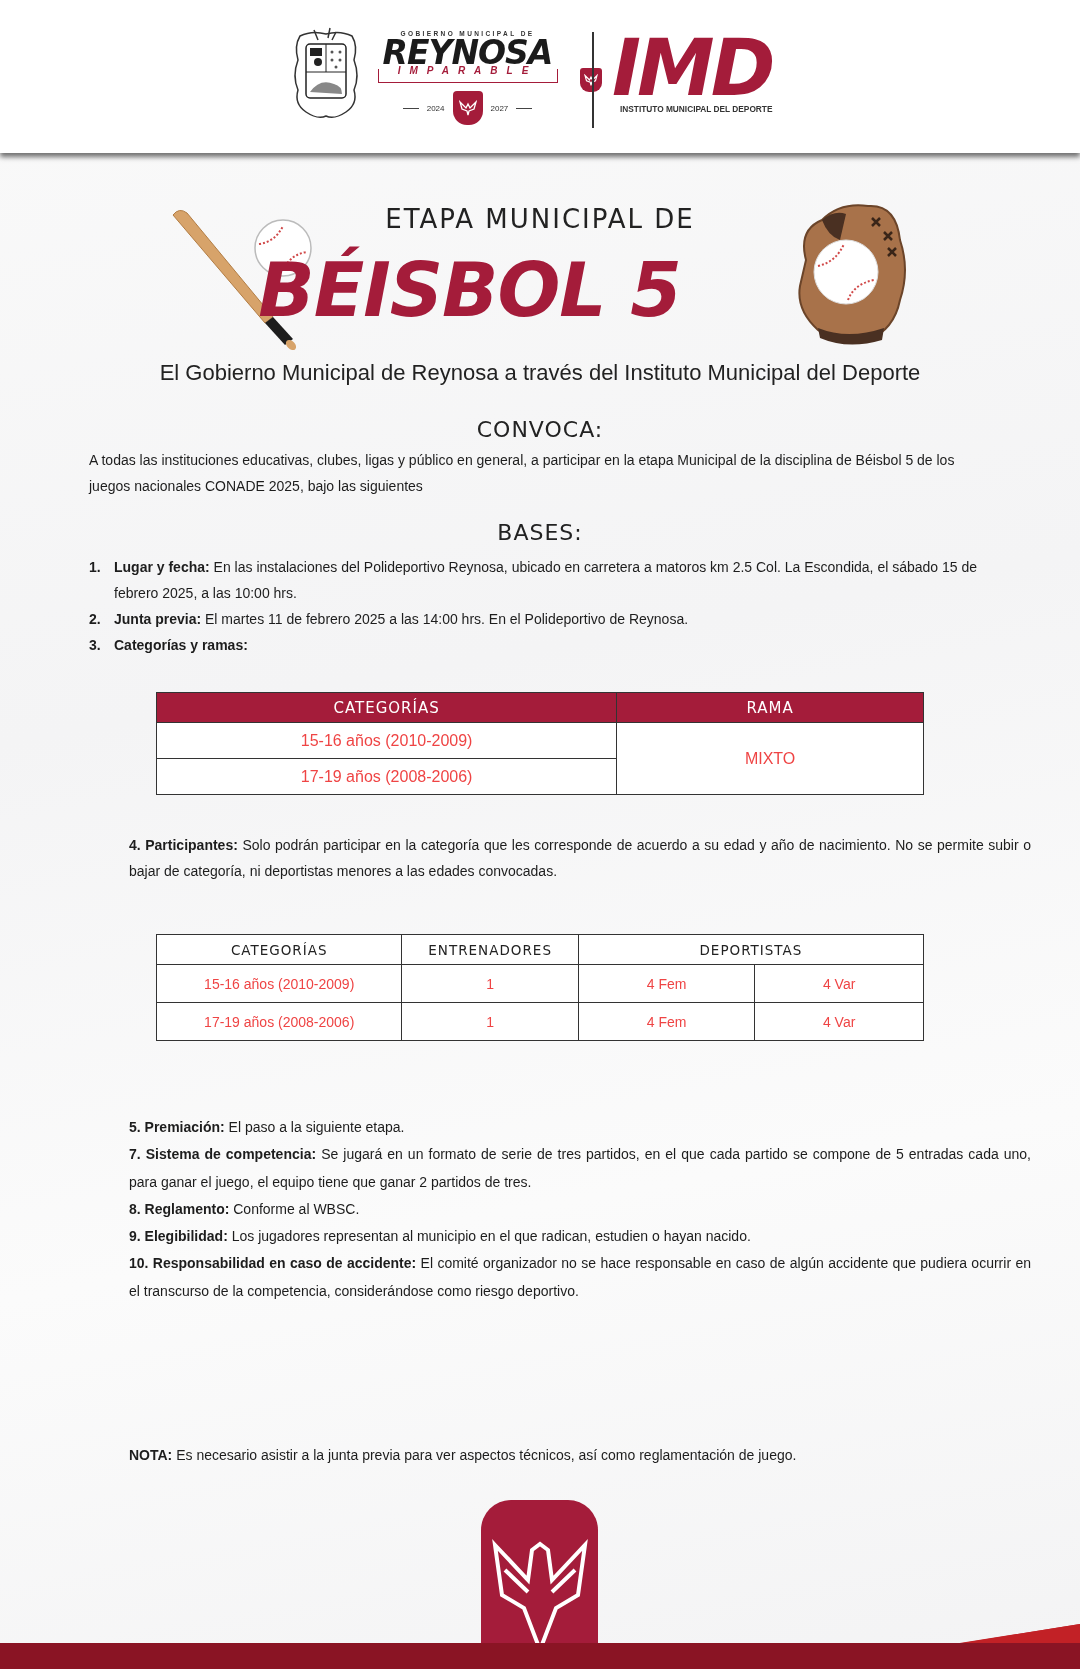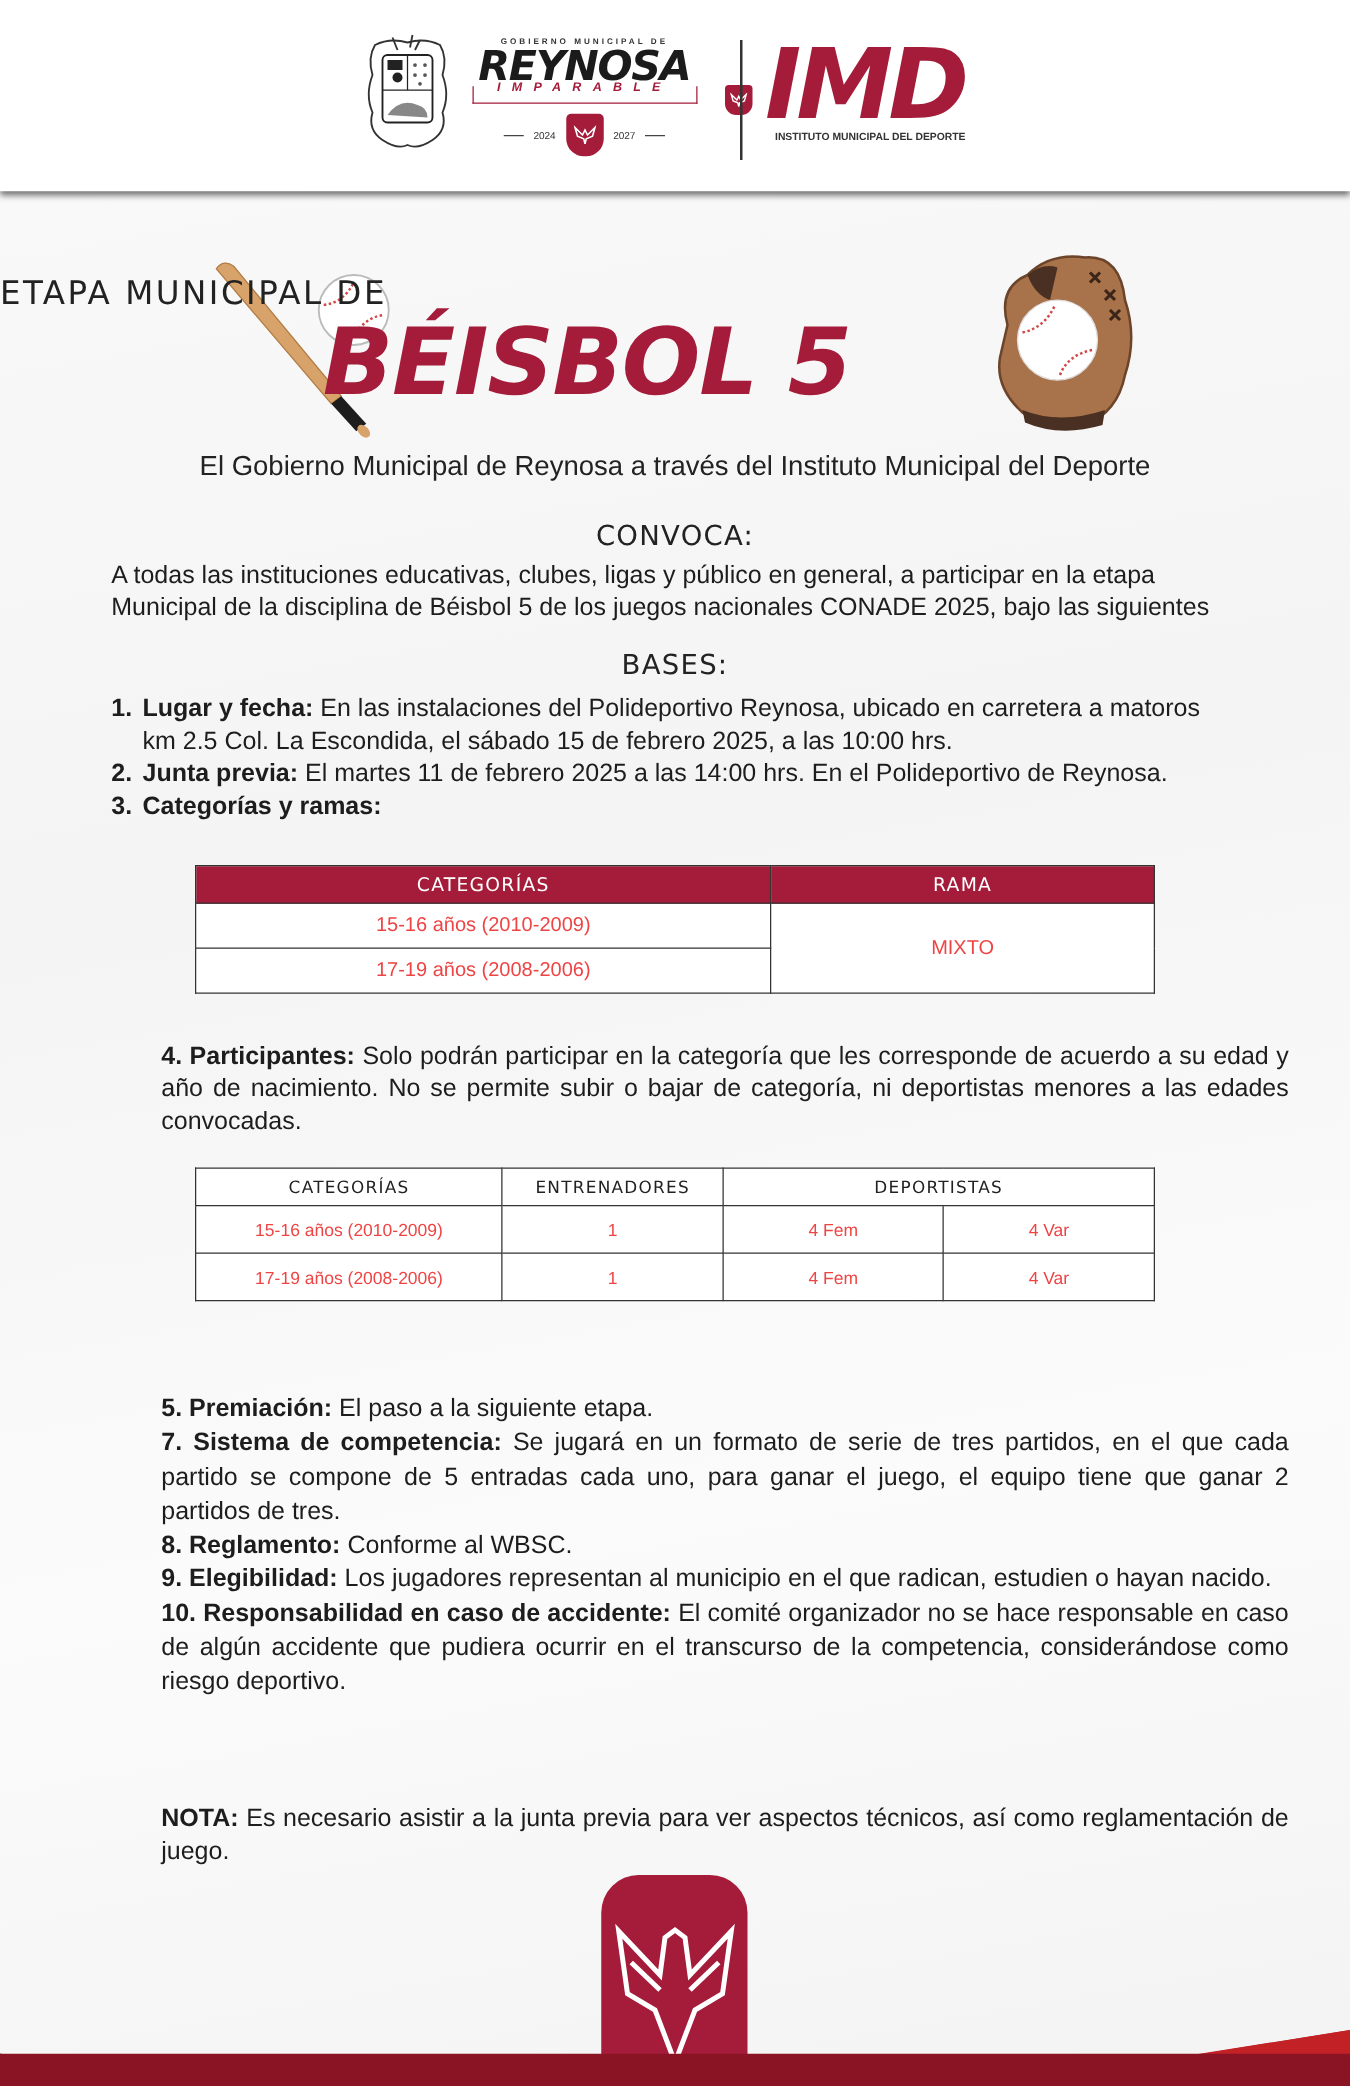--- a/index.html
+++ b/index.html
@@ -28,26 +28,26 @@
   .shield { width: 30px; height: 34px; background: #a41c3a; border-radius: 4px 4px 14px 14px; display: flex; align-items: center; justify-content: center; }
   .divider-v { position: absolute; left: 302px; top: 10px; width: 2px; height: 96px; background: #333; }
   .small-shield { position: absolute; left: 290px; top: 46px; width: 22px; height: 24px; background: #a41c3a; border-radius: 3px 3px 9px 9px; display:flex; align-items:center; justify-content:center; }
   .imd { position: absolute; left: 322px; top: 6px; font-family: "DejaVu Sans", sans-serif; font-weight: bold; font-style: italic; font-size: 78px; line-height: 80px; color: #a41c3a; letter-spacing: -4px; }
   .imd-sub { position: absolute; left: 330px; top: 82px; font-size: 8.3px; font-weight: bold; color: #333; }
 
   .bat { position: absolute; left: 165px; top: 205px; width: 150px; height: 150px; }
   .ball1 { position: absolute; left: 253px; top: 218px; width: 60px; height: 60px; }
   .glove { position: absolute; left: 788px; top: 200px; width: 125px; height: 145px; }
 
-  .etapa { position: absolute; left: 0; width: 1080px; top: 220px; font-family: "DejaVu Sans", sans-serif; font-size: 26px; letter-spacing: 2px; color: #222; }
+  .etapa { position: absolute; left: 0; width: 1080px; top: 204px; text-align: center; font-family: "DejaVu Sans", sans-serif; font-size: 26px; letter-spacing: 2px; color: #222; }
   .beisbol { position: absolute; left: 0; width: 939px; top: 250px; text-align: center; font-family: "DejaVu Sans", sans-serif; font-weight: bold; font-style: italic; font-size: 74px; letter-spacing: -1px; color: #a41c3a; line-height: 80px; }
 
   .intro { position: absolute; left: 0; width: 1080px; top: 360px; text-align: center; font-size: 22px; color: #222; }
   .convoca { position: absolute; left: 0; width: 1080px; top: 417px; text-align: center; font-family: "DejaVu Sans", sans-serif; font-size: 22px; letter-spacing: 1px; color: #222; }
-  .para { position: absolute; left: 89px; width: 902px; font-size: 20px; line-height: 26px; color: #1d1d1d; }
+  .para { position: absolute; left: 89px; width: 902px; font-size: 14px; line-height: 26px; color: #1d1d1d; }
   .para b { font-weight: bold; }
   .justify { text-align: justify; margin-left: 40px; }
   .bases { position: absolute; left: 0; width: 1080px; top: 520px; text-align: center; font-family: "DejaVu Sans", sans-serif; font-size: 22px; letter-spacing: 1px; color: #222; }
   .num-list { list-style: none; }
   .num-list li { position: relative; padding-left: 25px; }
   .num-list li .n { position: absolute; left: 0; top: 0; font-weight: bold; }
 
   table { border-collapse: collapse; position: absolute; background: #fff; }
   td, th { border: 1.5px solid #333; text-align: center; font-size: 16px; color: #ef4444; font-weight: normal; }
   th.red { background: #a41c3a; color: #fff; font-family: "DejaVu Sans", sans-serif; font-size: 15px; letter-spacing: 1px; }

